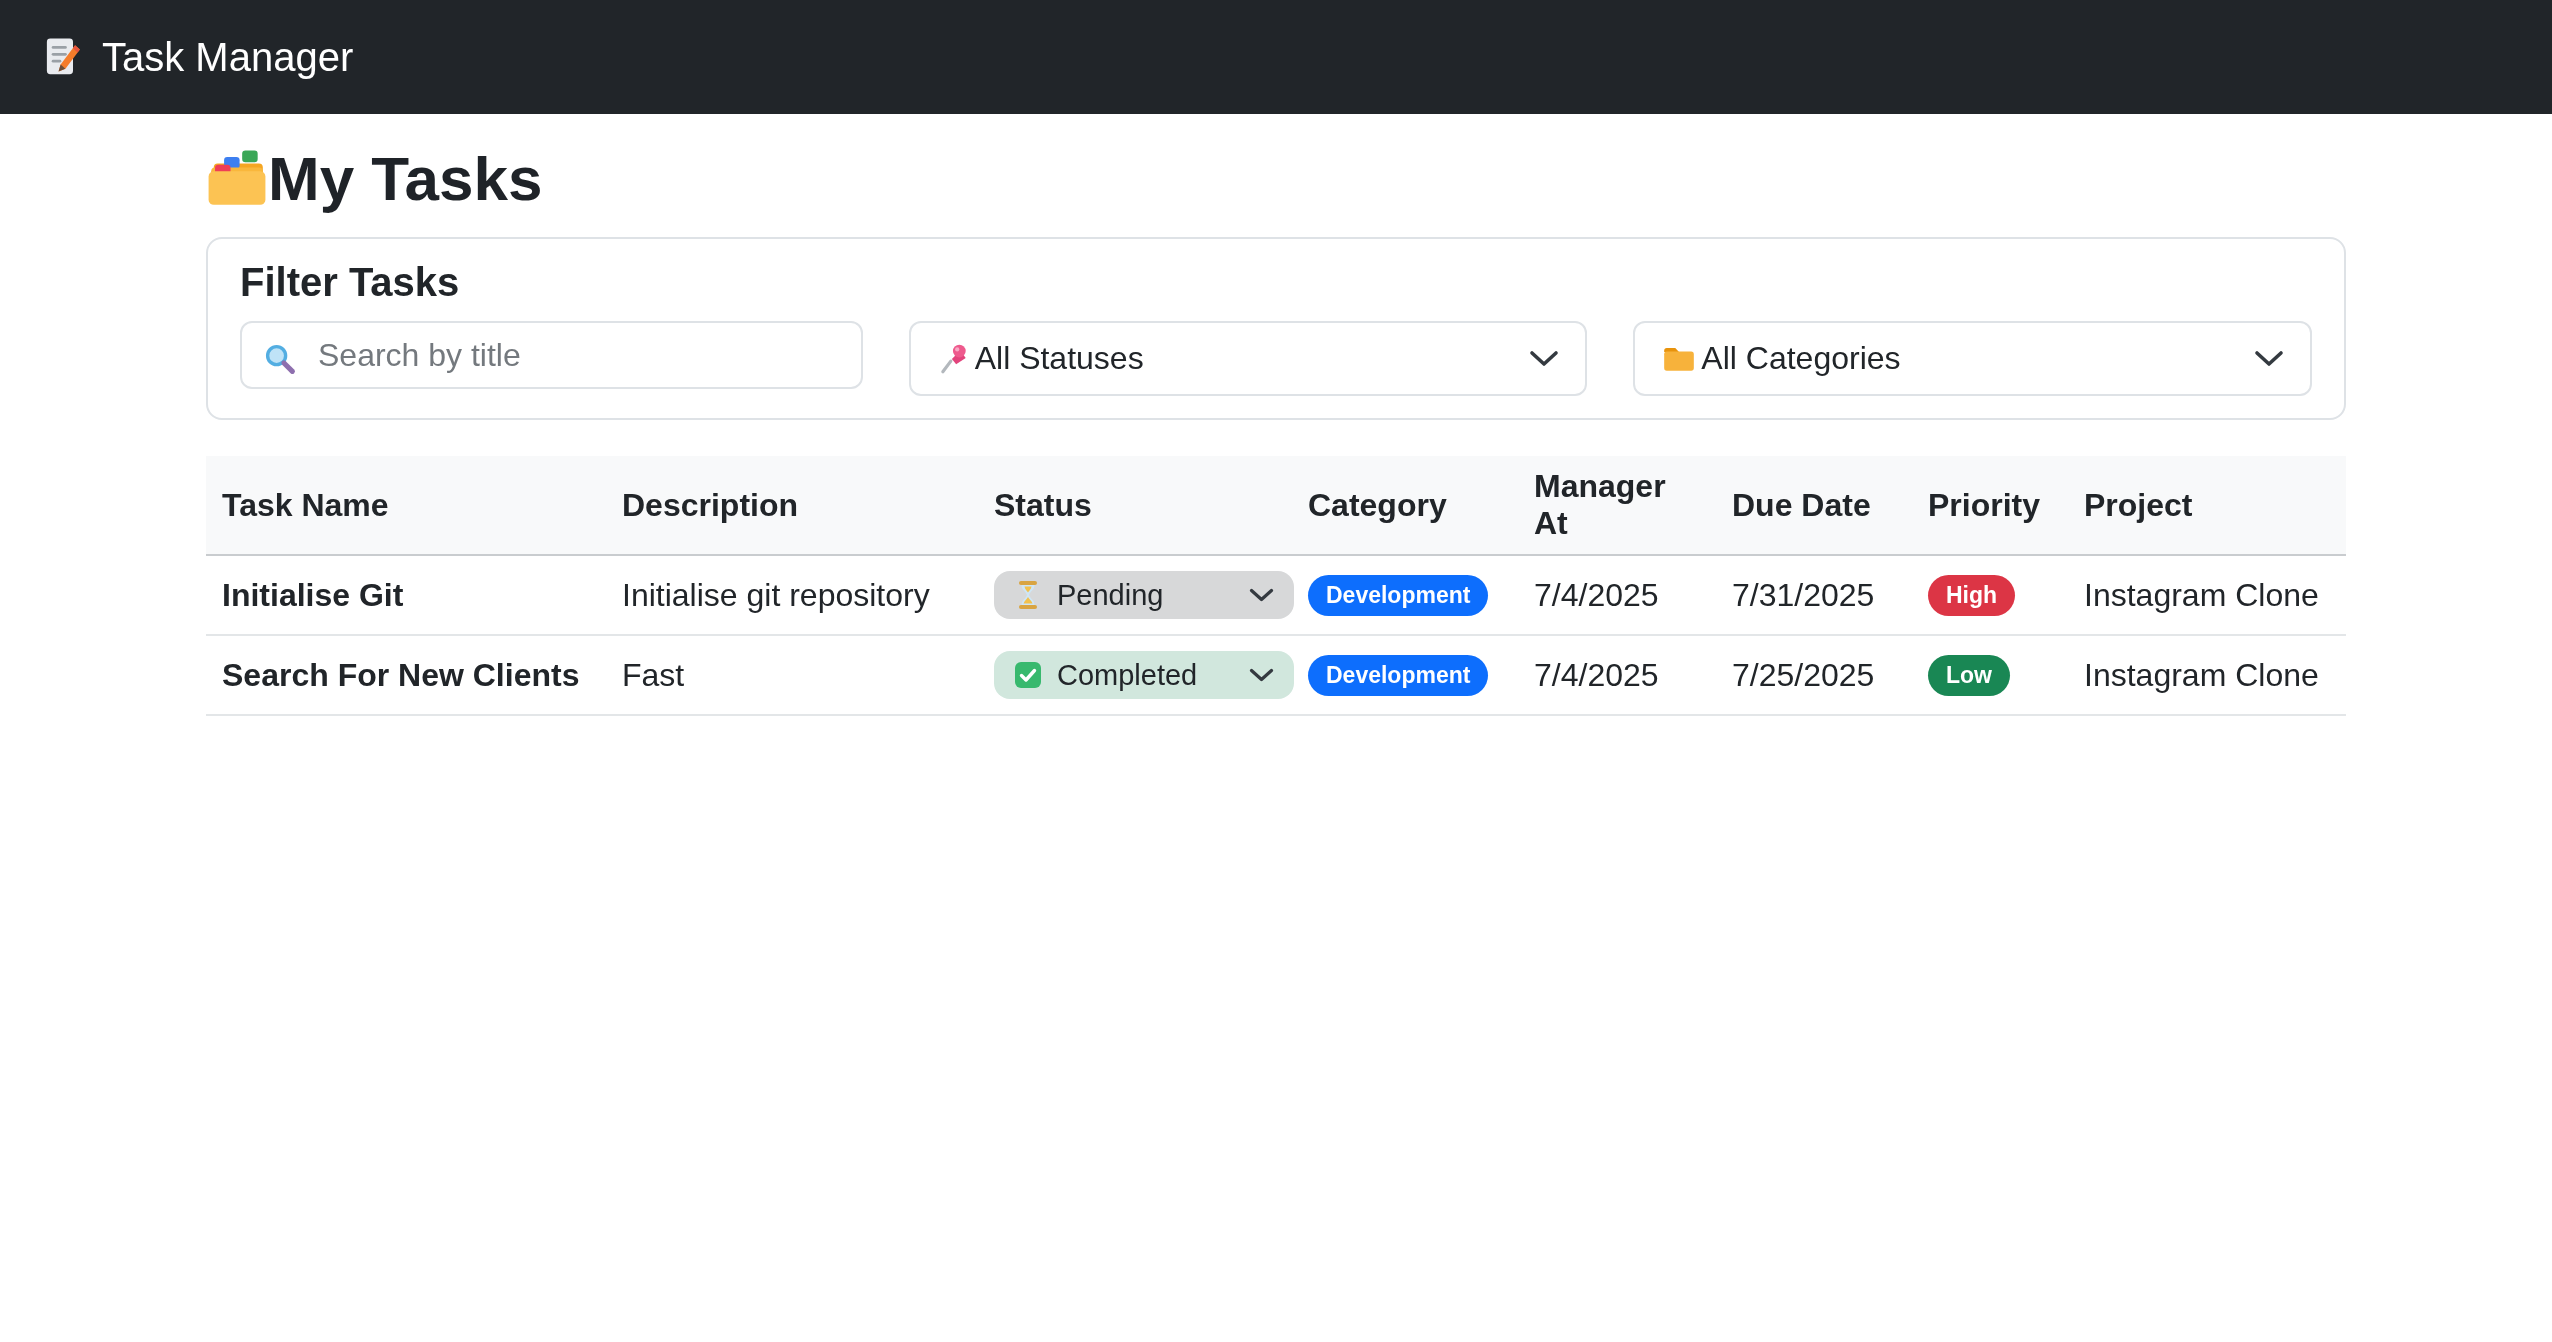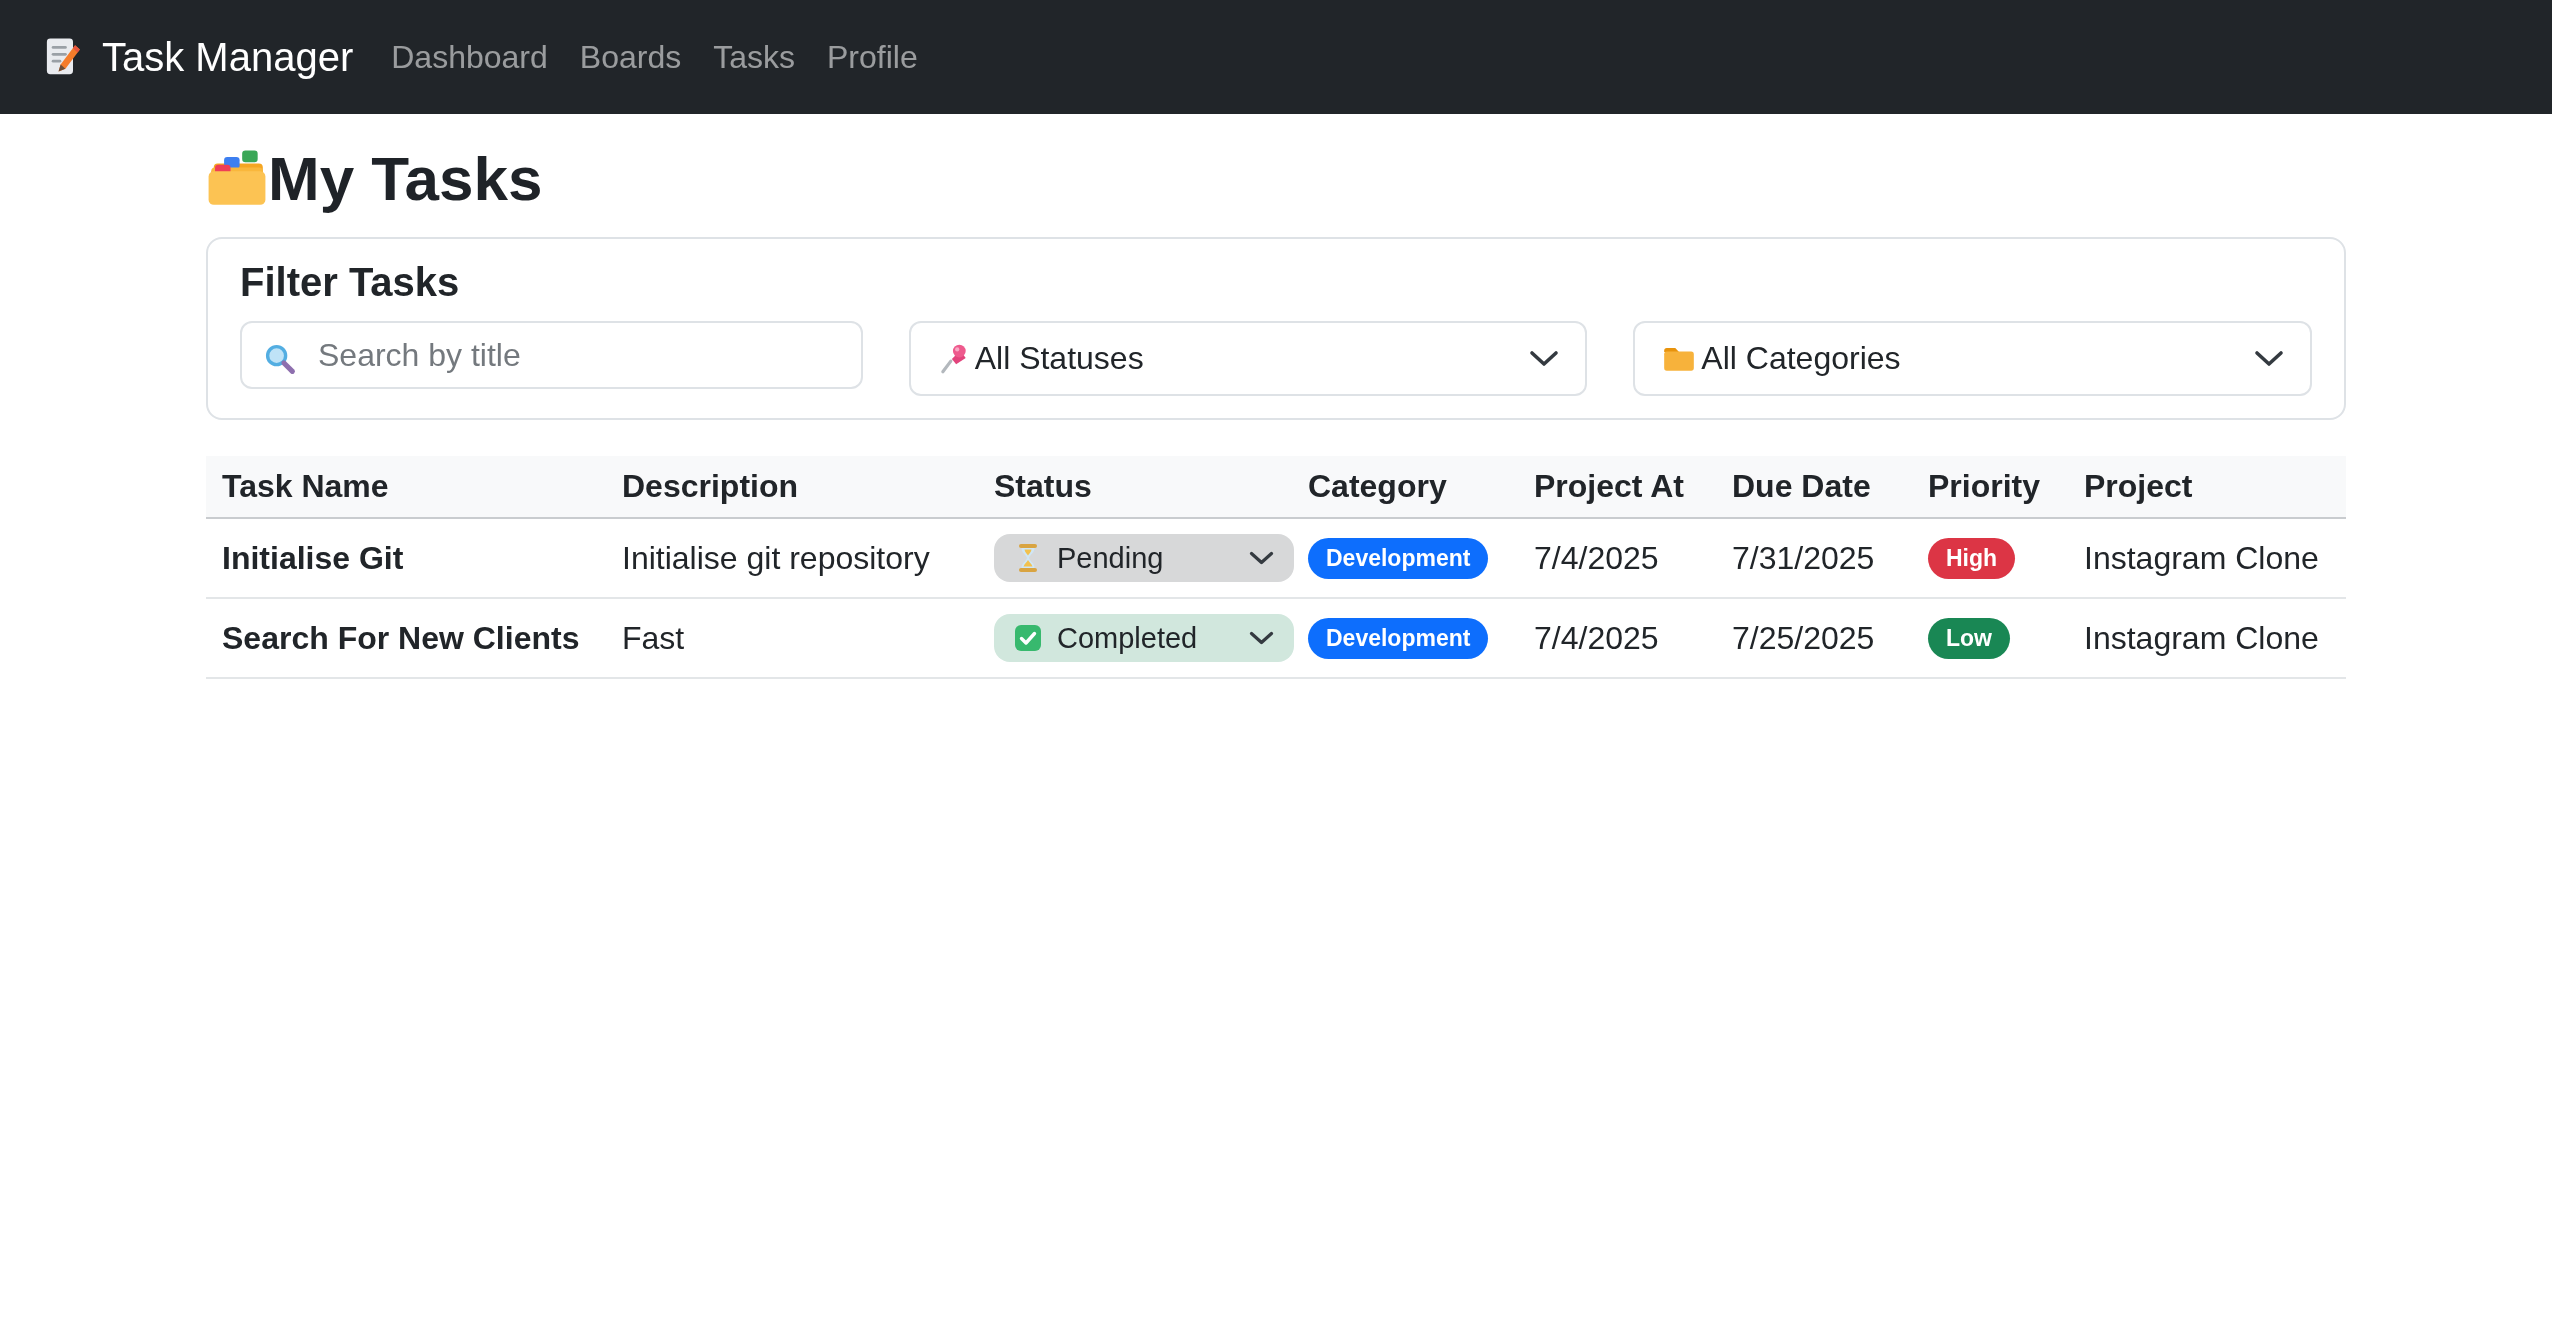--- a/index.html
+++ b/index.html
@@ -122,26 +122,20 @@
         <rect x="8.5" y="8" width="11" height="2" rx="1" fill="#9aa0a6"></rect>
         <rect x="8.5" y="13" width="11" height="2" rx="1" fill="#9aa0a6"></rect>
         <rect x="8.5" y="18" width="7" height="2" rx="1" fill="#9aa0a6"></rect>
         <path d="M25.5 7.5 L15 21.5 L13.5 26.5 L18.5 24.5 L29 10.5 Z" fill="#f57c2a"></path>
         <path d="M25.5 7.5 L29 10.5 L27.3 12.7 L23.8 9.7 Z" fill="#e8553e"></path>
         <path d="M13.5 26.5 L15 21.5 L18.5 24.5 Z" fill="#6b4f3a"></path>
       </svg>
     </span>
     <span>Task Manager</span>
   </a>
-  <div class="nav-links">
-    <a class="nav-link">Dashboard</a>
-    <a class="nav-link">Boards</a>
-    <a class="nav-link">Tasks</a>
-    <a class="nav-link">Profile</a>
-  </div>
 </nav>
 
 <main class="main">
 
   <h1 class="page-title">
     <span class="icon">
       <svg width="62" height="58" viewBox="0 0 48 44">
         <rect x="28" y="0" width="12" height="9" rx="2.5" fill="#3aa757"></rect>
         <rect x="6" y="10" width="38" height="28" rx="3" fill="#f5a623"></rect>
         <rect x="14" y="5" width="12" height="9" rx="2.5" fill="#3d7ff0"></rect>
@@ -212,21 +206,21 @@
         <col style="width:196px">
         <col style="width:156px">
         <col style="width:278px">
     </colgroup>
     <thead>
       <tr>
         <th>Task Name</th>
         <th>Description</th>
         <th>Status</th>
         <th>Category</th>
-        <th>Project At</th>
+        <th>Manager At</th>
         <th>Due Date</th>
         <th>Priority</th>
         <th>Project</th>
       </tr>
     </thead>
     <tbody>
   <tr>
     <td class="task-name-cell">Initialise Git</td>
     <td>Initialise git repository</td>
     <td>

